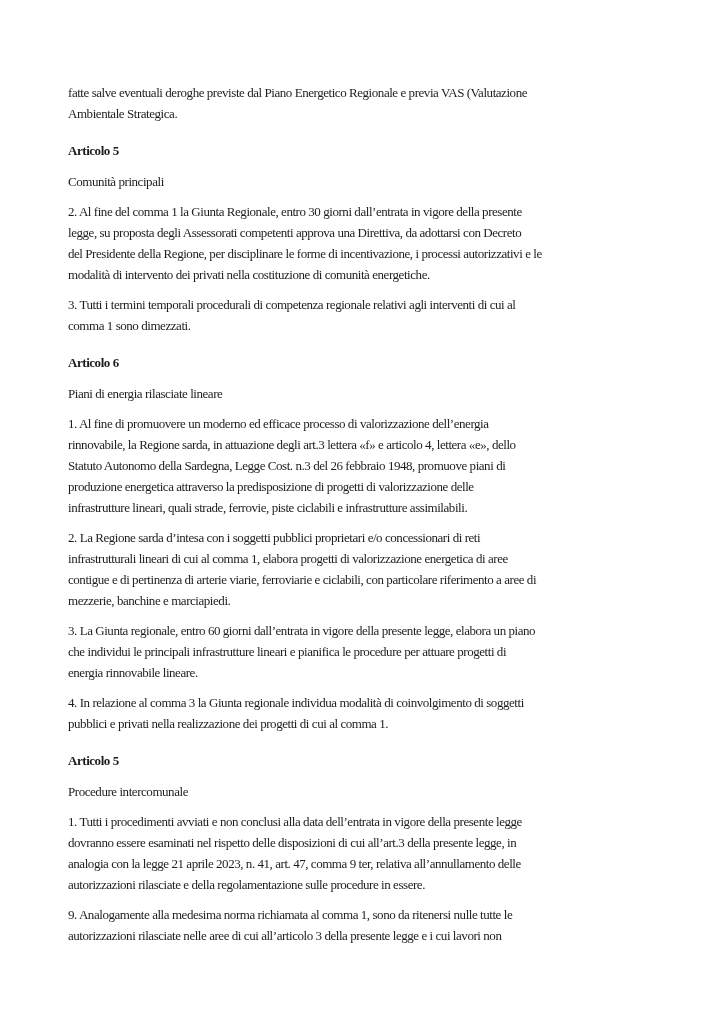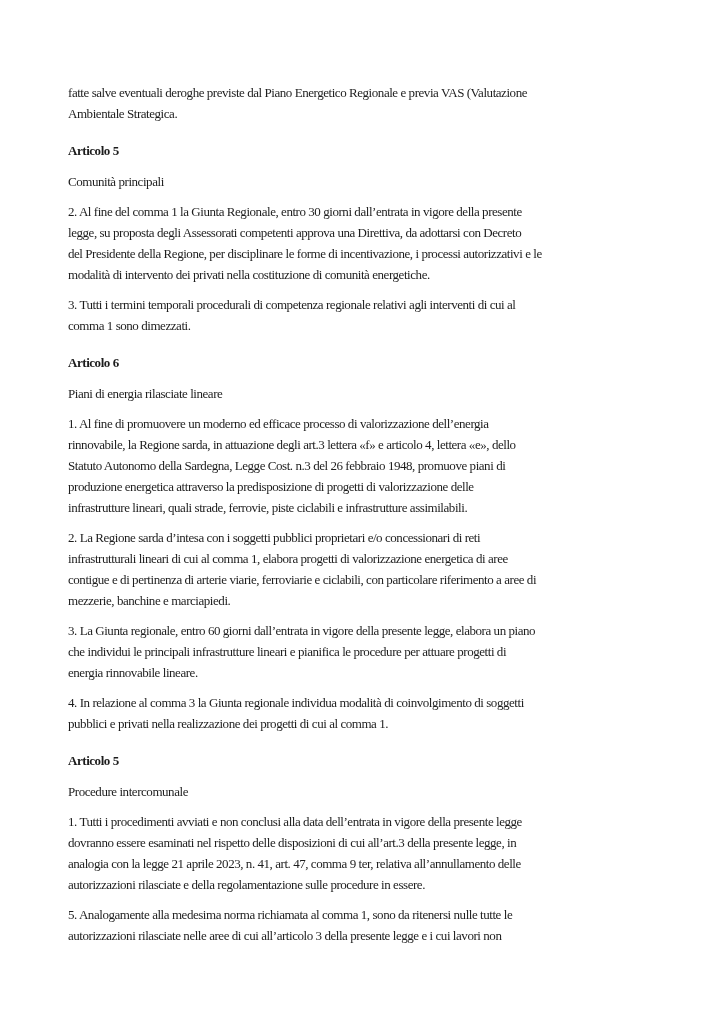--- a/index.html
+++ b/index.html
@@ -60,15 +60,15 @@
 che individui le principali infrastrutture lineari e pianifica le procedure per attuare progetti di
 energia rinnovabile lineare.</div>
   <div class="block">4. In relazione al comma 3 la Giunta regionale individua modalità di coinvolgimento di soggetti
 pubblici e privati nella realizzazione dei progetti di cui al comma 1.</div>
   <div class="block heading">Articolo 5</div>
   <div class="block">Procedure intercomunale</div>
   <div class="block">1. Tutti i procedimenti avviati e non conclusi alla data dell’entrata in vigore della presente legge
 dovranno essere esaminati nel rispetto delle disposizioni di cui all’art.3 della presente legge, in
 analogia con la legge 21 aprile 2023, n. 41, art. 47, comma 9 ter, relativa all’annullamento delle
 autorizzazioni rilasciate e della regolamentazione sulle procedure in essere.</div>
-  <div class="block">5. Analogamente alla medesima norma richiamata al comma 1, sono da ritenersi nulle tutte le
+  <div class="block">9. Analogamente alla medesima norma richiamata al comma 1, sono da ritenersi nulle tutte le
 autorizzazioni rilasciate nelle aree di cui all’articolo 3 della presente legge e i cui lavori non</div>
 </div>
 
 </body></html>

